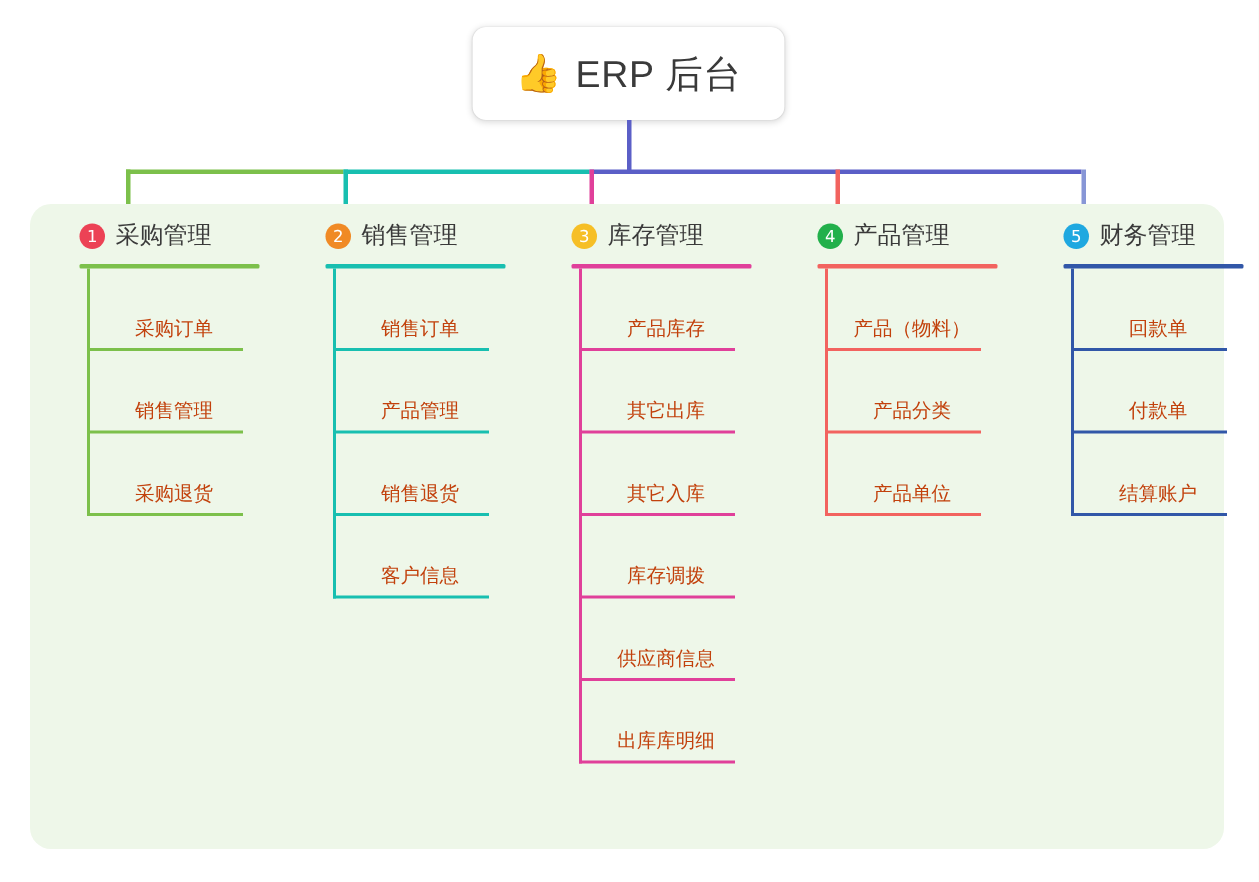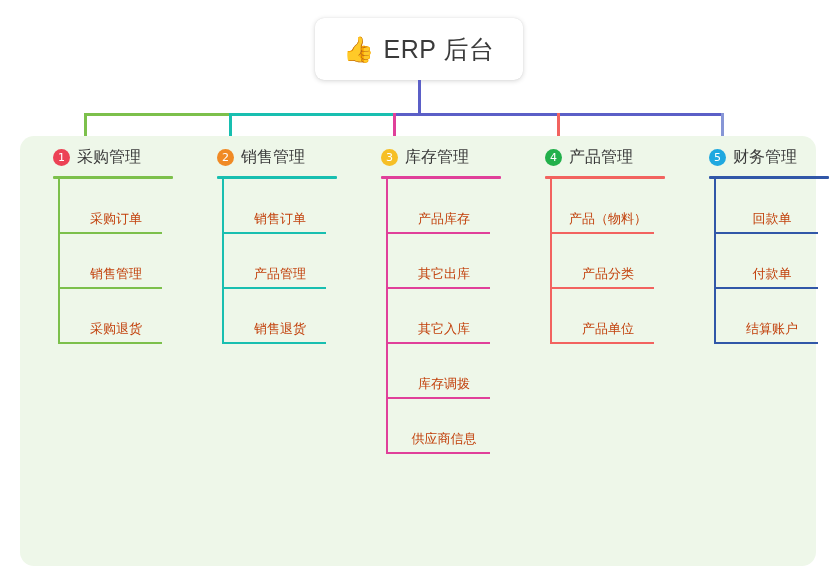--- a/index.html
+++ b/index.html
@@ -193,20 +193,24 @@
           <div class="leaf-rule" style="background: rgb(24, 191, 176);"></div>
         </div>
         <div class="leaf">
           <span class="leaf-label">产品管理</span>
           <div class="leaf-rule" style="background: rgb(24, 191, 176);"></div>
         </div>
         <div class="leaf">
           <span class="leaf-label">销售退货</span>
           <div class="leaf-rule" style="background: rgb(24, 191, 176);"></div>
         </div>
+        <div class="leaf">
+          <span class="leaf-label">客户信息</span>
+          <div class="leaf-rule" style="background: rgb(24, 191, 176);"></div>
+        </div>
       </div>
     </div>
     <div class="column" style="left: 364px;">
       <div class="col-head">
         <span class="badge" style="background: rgb(246, 191, 38);">3</span>
         <span class="col-title">库存管理</span>
       </div>
       <div class="head-rule" style="background: rgb(224, 64, 154);"></div>
       <div class="leaves">
         <div class="spine" style="background: rgb(224, 64, 154);"></div>
@@ -223,20 +227,24 @@
           <div class="leaf-rule" style="background: rgb(224, 64, 154);"></div>
         </div>
         <div class="leaf">
           <span class="leaf-label">库存调拨</span>
           <div class="leaf-rule" style="background: rgb(224, 64, 154);"></div>
         </div>
         <div class="leaf">
           <span class="leaf-label">供应商信息</span>
           <div class="leaf-rule" style="background: rgb(224, 64, 154);"></div>
         </div>
+        <div class="leaf">
+          <span class="leaf-label">出库库明细</span>
+          <div class="leaf-rule" style="background: rgb(224, 64, 154);"></div>
+        </div>
       </div>
     </div>
     <div class="column" style="left: 528px;">
       <div class="col-head">
         <span class="badge" style="background: rgb(34, 176, 75);">4</span>
         <span class="col-title">产品管理</span>
       </div>
       <div class="head-rule" style="background: rgb(242, 99, 95);"></div>
       <div class="leaves">
         <div class="spine" style="background: rgb(242, 99, 95);"></div>

